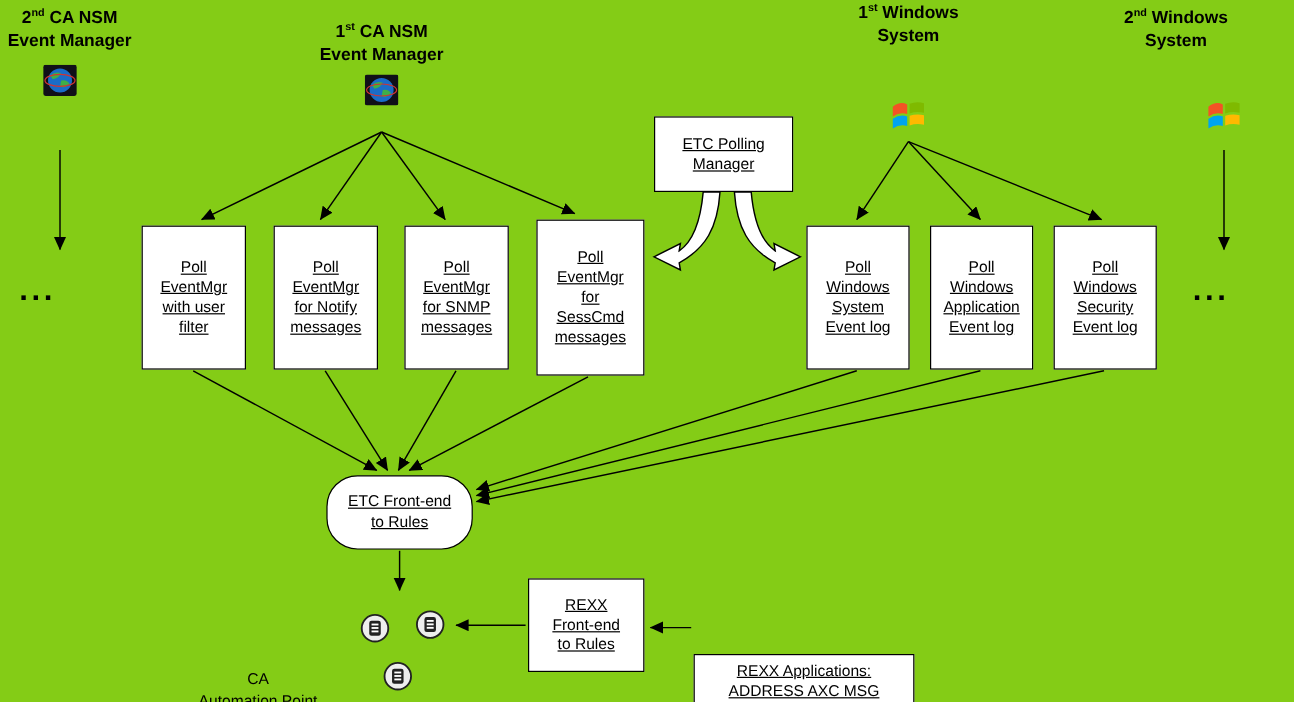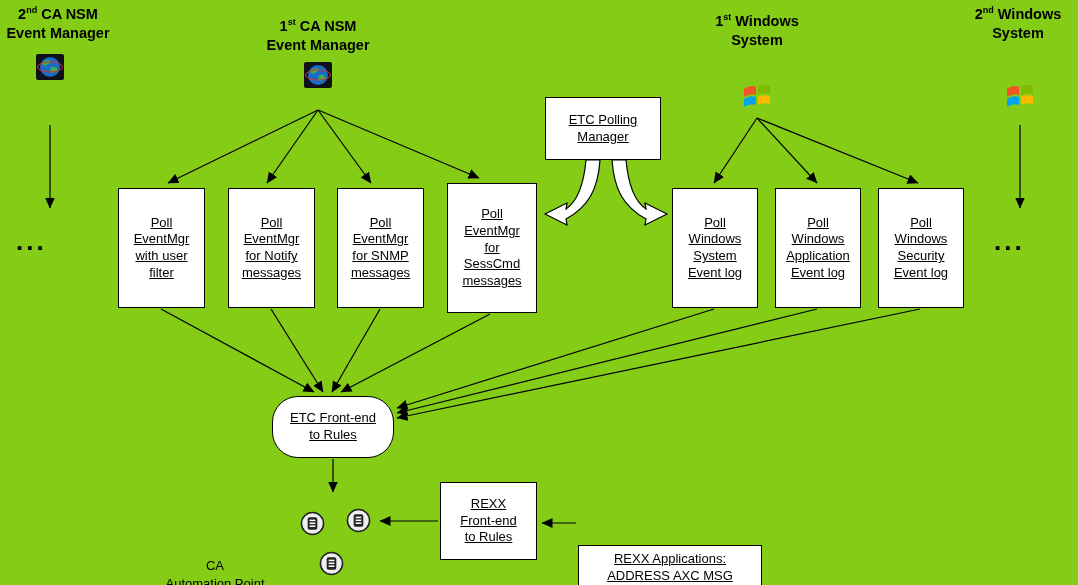--- a/index.html
+++ b/index.html
@@ -81,25 +81,25 @@
   </svg>
 
   <div class="header" style="left:2px;top:4px;width:112px;">
     <div><span>2</span><sup>nd</sup><span> CA NSM</span></div>
     <div>Event Manager</div>
   </div>
   <div class="header" style="left:255px;top:16px;width:126px;">
     <div><span>1</span><sup>st</sup><span> CA NSM</span></div>
     <div>Event Manager</div>
   </div>
-  <div class="header" style="left:697px;top:11px;width:120px;">
+  <div class="header" style="left:697px;top:0;width:120px;">
     <div><span>1</span><sup>st</sup><span> Windows</span></div>
     <div>System</div>
   </div>
-  <div class="header" style="left:960px;top:4px;width:116px;">
+  <div class="header" style="left:922px;top:4px;width:116px;">
     <div><span>2</span><sup>nd</sup><span> Windows</span></div>
     <div>System</div>
   </div>
 
   <div class="icon" style="left:36px;top:54px;width:28px;height:26px;">
     <svg viewBox="0 0 28 26">
         <rect width="28" height="26" rx="2" fill="#101018"></rect>
         <circle cx="14" cy="13" r="10" fill="#1a6cc8"></circle>
         <path d="M6,9 Q10,5 15,7 Q13,11 8,12 Z" fill="#3fae49"></path>
         <path d="M15,13 Q20,12 22,16 Q18,20 14,18 Z" fill="#3fae49"></path>

